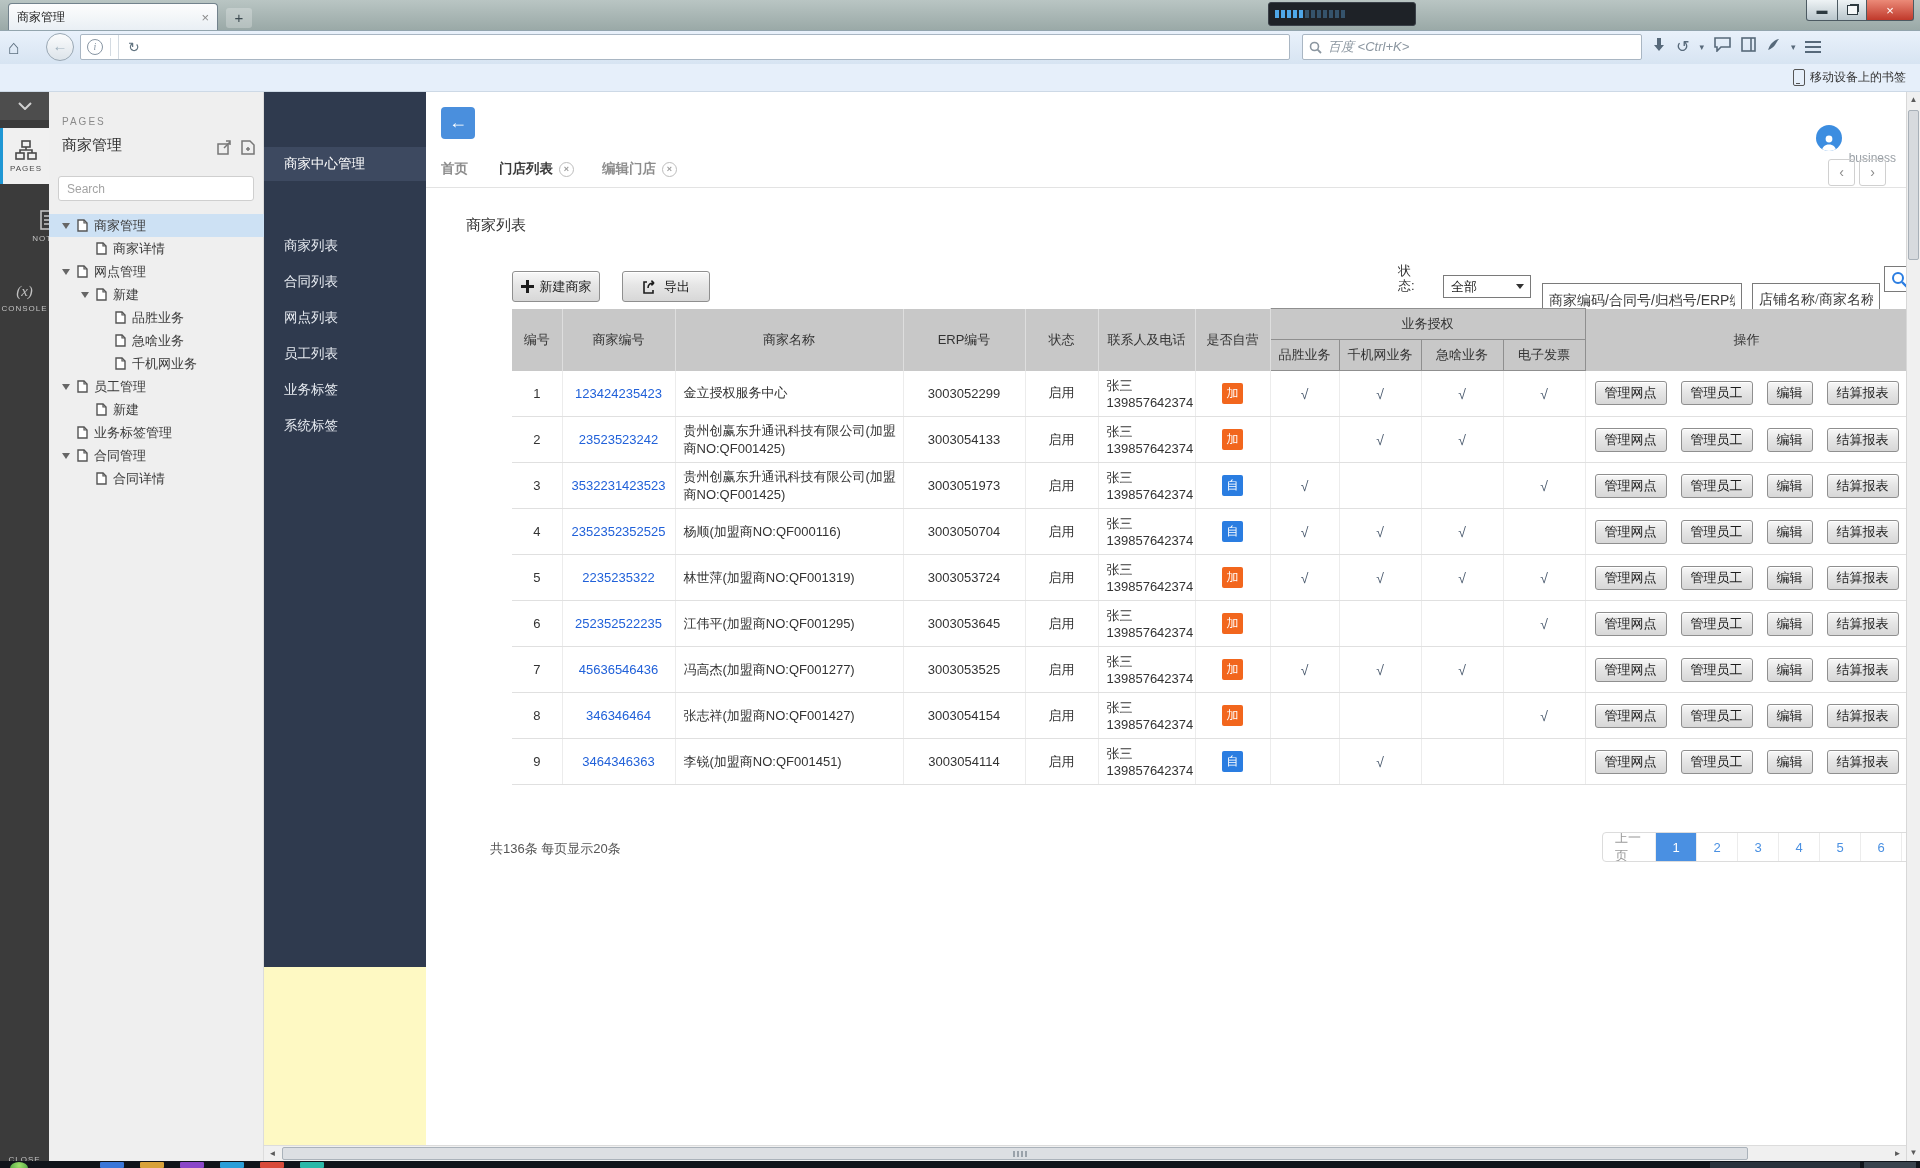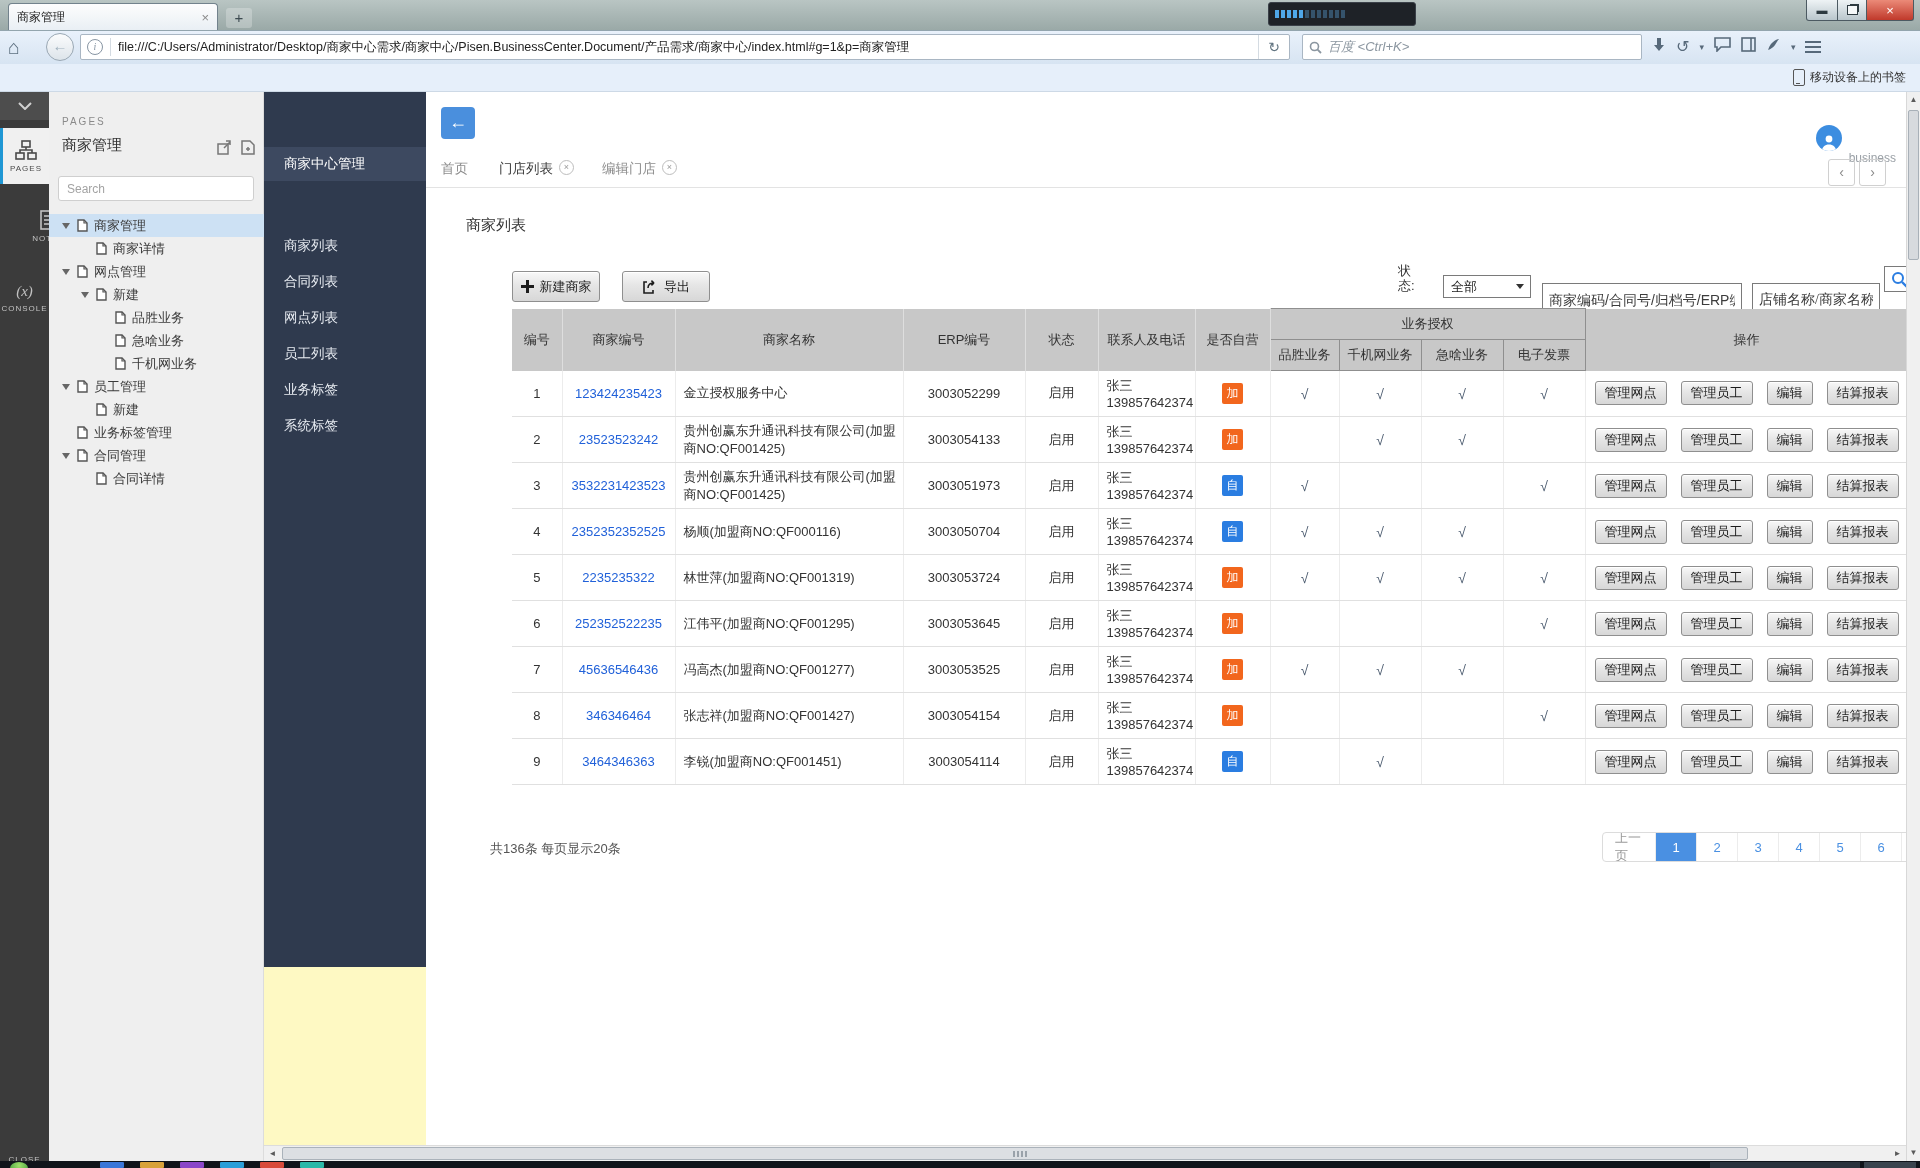--- a/index.html
+++ b/index.html
@@ -92,21 +92,21 @@
   .dn-item{position:absolute;left:0;width:162px;height:36px;color:#e8ecf2;font-size:13.5px;
     display:flex;align-items:center;padding-left:20px;box-sizing:border-box;}
   
   .content{position:absolute;left:426px;top:92px;width:1480px;height:1053px;background:#fff;}
   .backbtn{position:absolute;left:15px;top:15px;width:34px;height:32px;background:#4a8fdd;border-radius:4px;
     color:#fff;font-size:18px;text-align:center;line-height:31px;}
   .userbox{position:absolute;right:10px;top:18px;display:flex;align-items:center;gap:7px;}
   .avatar{width:26px;height:26px;border-radius:50%;background:#3c8de0;display:flex;align-items:flex-end;justify-content:center;overflow:hidden;}
   .user-lbl{font-size:12px;color:#9aa0a6;margin-top:41px;}
   .tabrow{position:absolute;left:0;top:60px;width:1480px;height:36px;border-bottom:1px solid #e3e3e3;box-sizing:border-box;}
-  .apptab{position:absolute;top:8px;display:flex;align-items:flex-start;gap:6px;font-size:13.5px;color:#8d8d8d;}
+  .apptab{position:absolute;top:8px;display:flex;align-items:center;gap:6px;font-size:13.5px;color:#8d8d8d;font-weight:bold;}
   .apptab.active{color:#3a3a3a;}
   .tabx{width:13px;height:13px;border:1px solid #bdbdbd;border-radius:50%;color:#9a9a9a;
     font-size:9px;line-height:12px;text-align:center;}
   .tabnav{position:absolute;top:7px;width:27px;height:27px;border:1px solid #d0d0d0;border-radius:3px;
     color:#8a8a8a;font-size:14px;text-align:center;line-height:25px;box-sizing:border-box;}
   .sec-title{position:absolute;left:40px;top:124px;font-size:15px;color:#333;}
   
   .wbtn{background:linear-gradient(#f8f8f8,#e6e6e6 45%,#d7d7d7);border:1px solid #8f8f8f;border-radius:3px;
     box-shadow:inset 0 1px 0 #fff;color:#1d1d1d;display:inline-flex;align-items:center;justify-content:center;
     font-size:13px;box-sizing:border-box;font-family:"Liberation Sans","DejaVu Sans",sans-serif;}
@@ -202,21 +202,20 @@
       <div class="winbtn cls">×</div>
     </div>
   </div>
 
   <div class="navbar"></div>
   <div class="home-ico">⌂</div>
   <div class="backcirc">←</div>
   <div class="urlbar">
     <span class="info-ico">i</span>
     <span class="url-sep"></span>
-    <span class="url-text">file:///C:/Users/Administrator/Desktop/商家中心需求/商家中心/Pisen.BusinessCenter.Document/产品需求/商家中心/index.html#g=1&amp;p=商家管理</span>
     <span class="reload-ico">↻</span>
   </div>
   <div class="searchbar">
     <svg class="mag" width="13" height="13" viewBox="0 0 13 13">
         <circle cx="5.5" cy="5.5" r="4" fill="none" stroke="#8b96a0" stroke-width="1.6"></circle>
         <line x1="8.6" y1="8.6" x2="12" y2="12" stroke="#8b96a0" stroke-width="1.8"></line>
       </svg>
     <span class="search-ph">百度 &lt;Ctrl+K&gt;</span>
   </div>
   <div class="tbicons">

